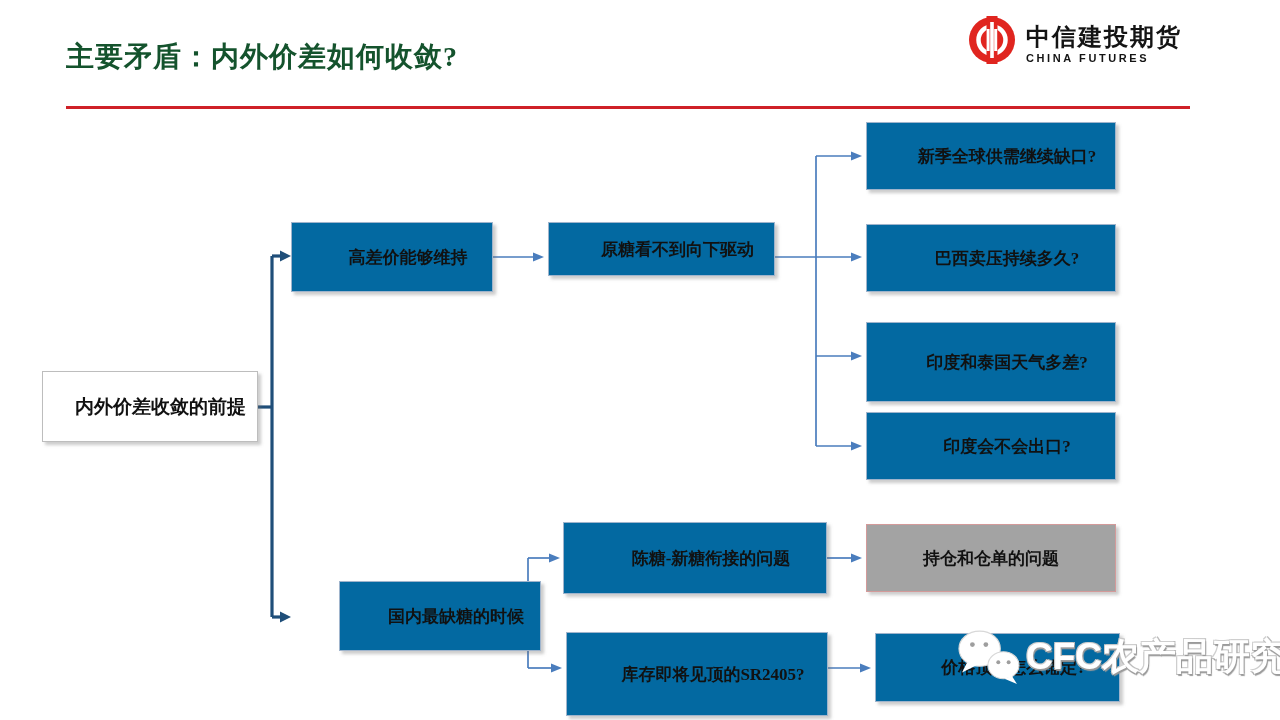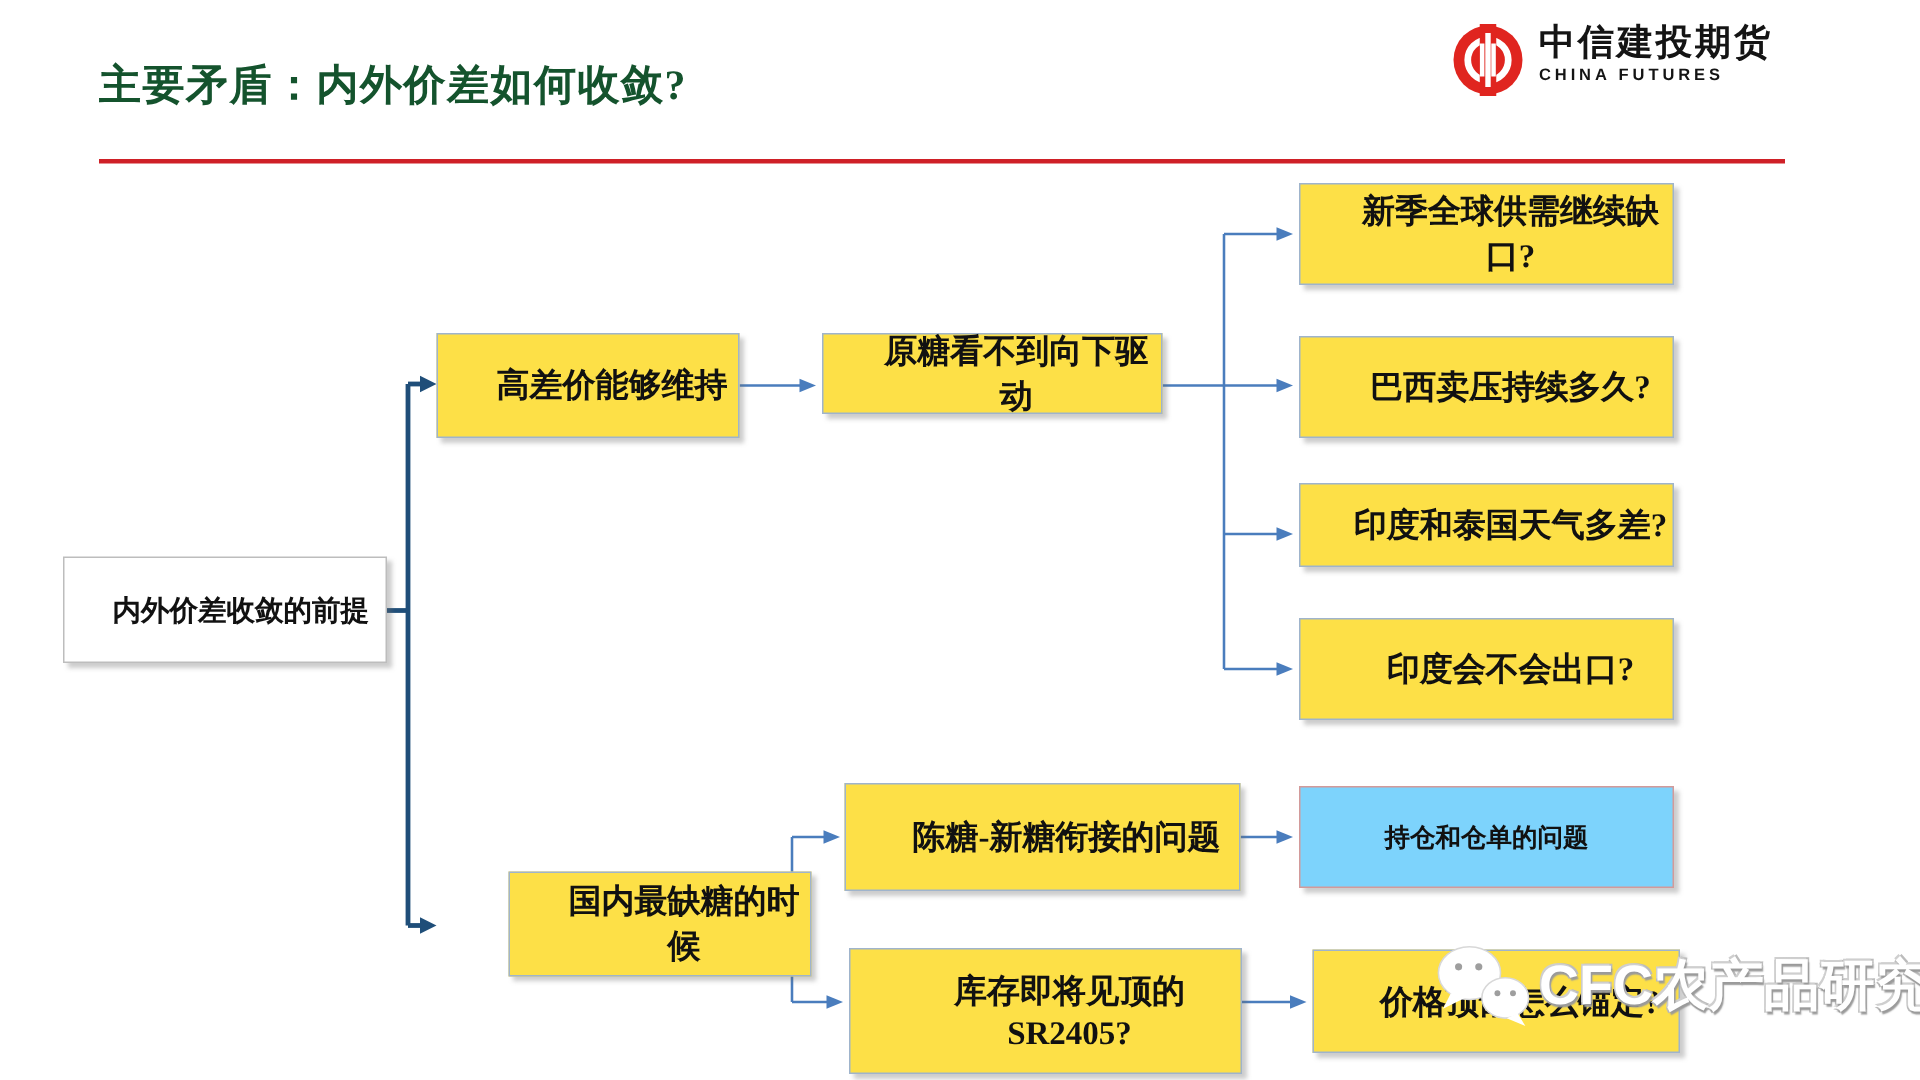--- a/index.html
+++ b/index.html
@@ -3,40 +3,40 @@
 <meta charset="utf-8">
 <style>
   html,body{margin:0;padding:0;background:#ffffff;}
   .slide{position:relative;width:1280px;height:720px;background:#ffffff;overflow:hidden;
          font-family:"Liberation Serif","DejaVu Serif",serif;}
 
   
   .page-title{position:absolute;left:66px;top:38px;margin:0;
       font-size:28px;font-weight:bold;color:#14532d;letter-spacing:1px;}
   .divider{position:absolute;left:66px;top:106px;width:1124px;height:3px;background:#cf2027;}
-  .logo{position:absolute;left:968px;top:16px;display:flex;align-items:flex-start;gap:10px;}
+  .logo{position:absolute;left:968px;top:16px;display:flex;align-items:flex-end;gap:10px;}
   .logo-text .cn{font-size:24px;font-weight:bold;color:#141414;letter-spacing:2px;line-height:1.1;
       font-family:"Liberation Sans","DejaVu Sans",sans-serif;}
   .logo-text .en{font-size:11px;font-weight:bold;color:#141414;letter-spacing:2.6px;margin-top:2px;
       font-family:"Liberation Sans","DejaVu Sans",sans-serif;}
 
   
   .node{position:absolute;display:flex;align-items:center;justify-content:center;
         text-align:center;font-weight:bold;color:#111;
         box-shadow:3px 3px 3px rgba(110,110,110,0.35);box-sizing:border-box;}
-  .node.blue{background:#fde047;border:1px solid #9fb4cc;font-size:22px;padding-left:32px;}
+  .node.blue{background:#0369a1;border:1px solid #9fb4cc;font-size:17px;padding-left:32px;}
   .node.white{background:#ffffff;border:1px solid #bdbdbd;font-size:19px;padding-left:21px;}
-  .node.pink{background:#7dd3fc;border:1px solid #d39a9a;font-size:17px;}
+  .node.pink{background:#a3a3a3;border:1px solid #d39a9a;font-size:17px;}
 
   .n-root      {left:42px; top:371px;width:216px;height:71px;}
   .n-top       {left:291px;top:222px;width:202px;height:70px;}
   .n-driver    {left:548px;top:222px;width:227px;height:54px;}
   .n-q0        {left:866px;top:122px;width:250px;height:68px;}
   .n-q1        {left:866px;top:224px;width:250px;height:68px;}
-  .n-q2        {left:866px;top:322px;width:250px;height:56px;}
+  .n-q2        {left:866px;top:322px;width:250px;height:80px;}
   .n-q3        {left:866px;top:412px;width:250px;height:68px;}
   .n-bottom    {left:291px;top:581px;width:202px;height:70px;margin-left:48px;}
   .n-issue1    {left:563px;top:522px;width:264px;height:72px;}
   .n-issue2    {left:566px;top:632px;width:262px;height:84px;}
   .n-highlight {left:866px;top:524px;width:250px;height:68px;}
   .n-anchor    {left:875px;top:633px;width:245px;height:69px;}
 
   .connectors{position:absolute;left:0;top:0;width:1280px;height:720px;pointer-events:none;}
 
   

